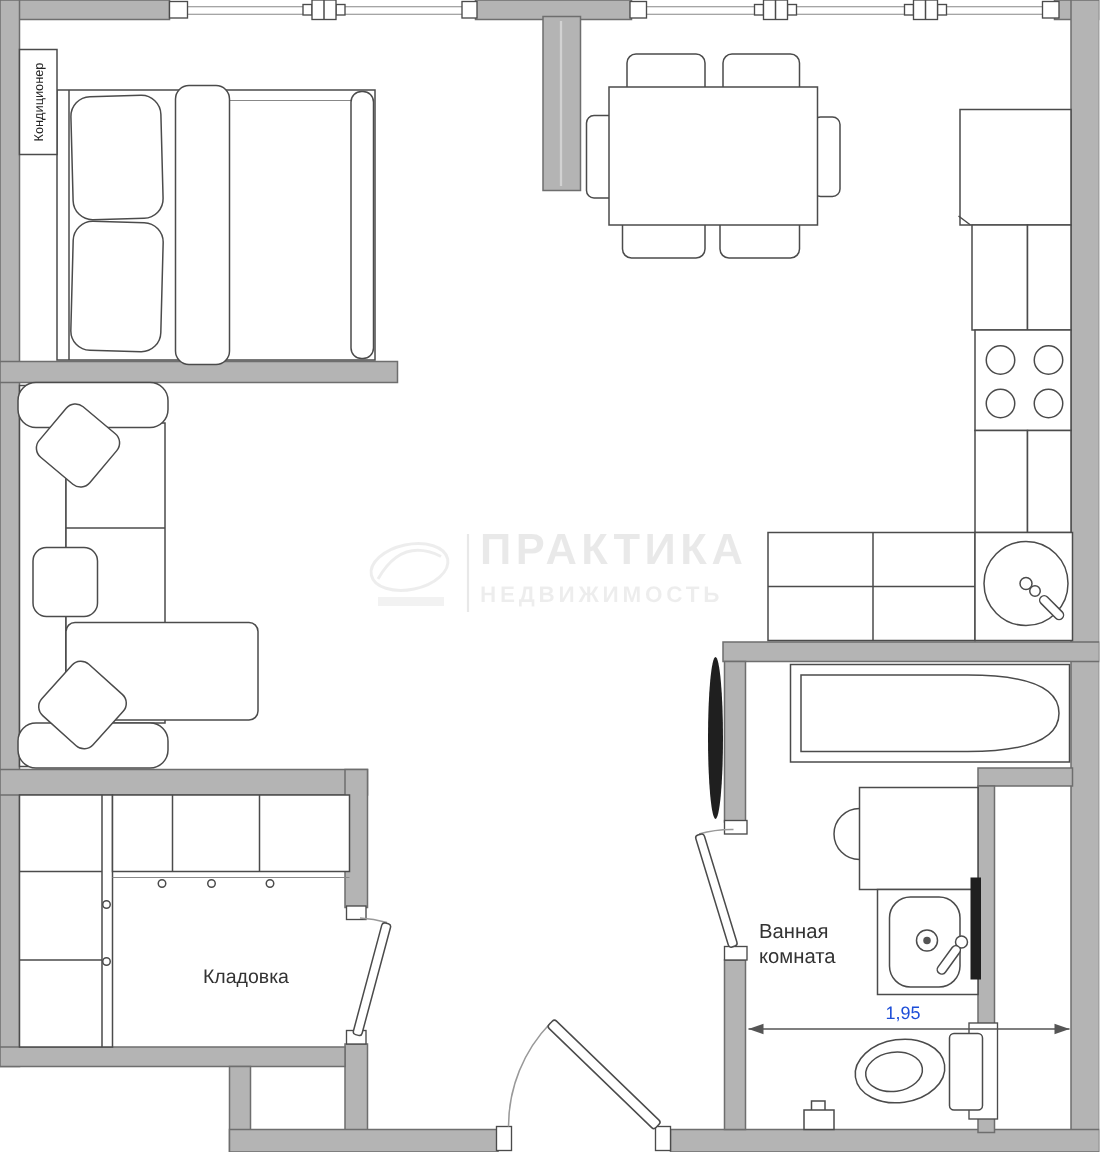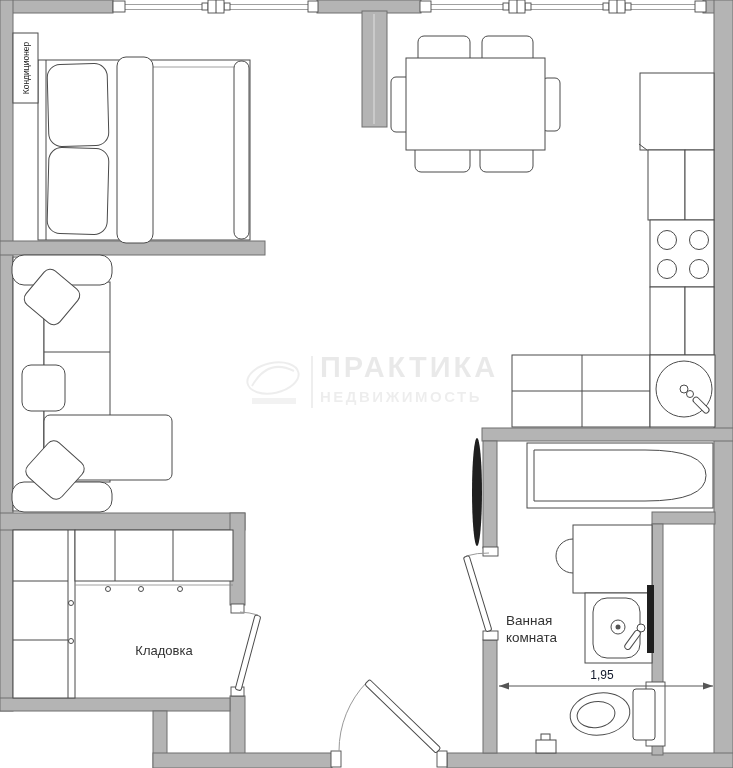--- a/index.html
+++ b/index.html
@@ -17,21 +17,21 @@
   .thin{fill:none;stroke:var(--thin);stroke-width:0.8;}
   .arc{fill:none;stroke:#999;stroke-width:1;}
   .dark{fill:var(--dark);stroke:none;}
   .dot{fill:var(--dim);stroke:none;}
   .dimln{stroke:var(--dim);stroke-width:1;fill:none;}
   .dimarr{fill:var(--dim);stroke:none;}
   .wm{stroke:rgba(0,0,0,0.07);fill:none;stroke-width:2;}
   .lbl{position:absolute;color:var(--label);}
   .lbl-kladovka{left:112px;top:643px;width:104px;text-align:center;font-size:13px;}
   .lbl-bath{left:506px;top:583px;font-size:13.5px;line-height:17px;margin-top:29px;}
-  .lbl-dim{left:574px;top:668px;width:56px;text-align:center;font-size:12px;color:#0f172a;}
+  .lbl-dim{left:574px;top:668px;width:56px;text-align:center;font-size:12px;color:#1d4ed8;}
   .ac-box{position:absolute;left:13px;top:33px;width:25px;height:70px;}
   .ac-box span{position:absolute;left:50%;top:50%;width:70px;height:25px;line-height:25px;
     transform:translate(-50%,-50%) rotate(-90deg);font-size:8.5px;text-align:center;
     white-space:nowrap;color:#222;}
   .wm-big{position:absolute;left:320px;top:351px;font-size:29px;font-weight:bold;
     letter-spacing:3px;color:rgba(0,0,0,0.085);white-space:nowrap;}
   .wm-small{position:absolute;left:320px;top:388px;font-size:15px;font-weight:bold;
     letter-spacing:2.5px;color:rgba(0,0,0,0.07);white-space:nowrap;}
 </style>
 </head>

